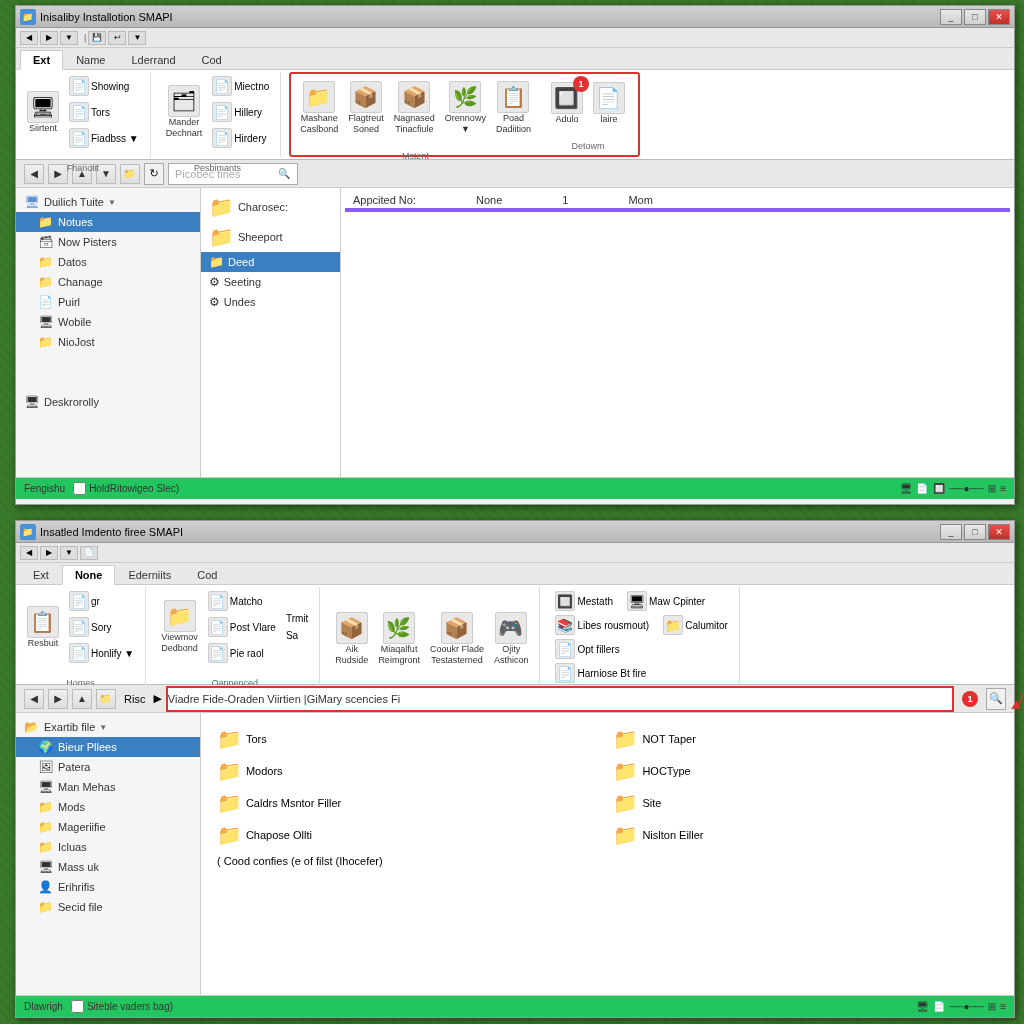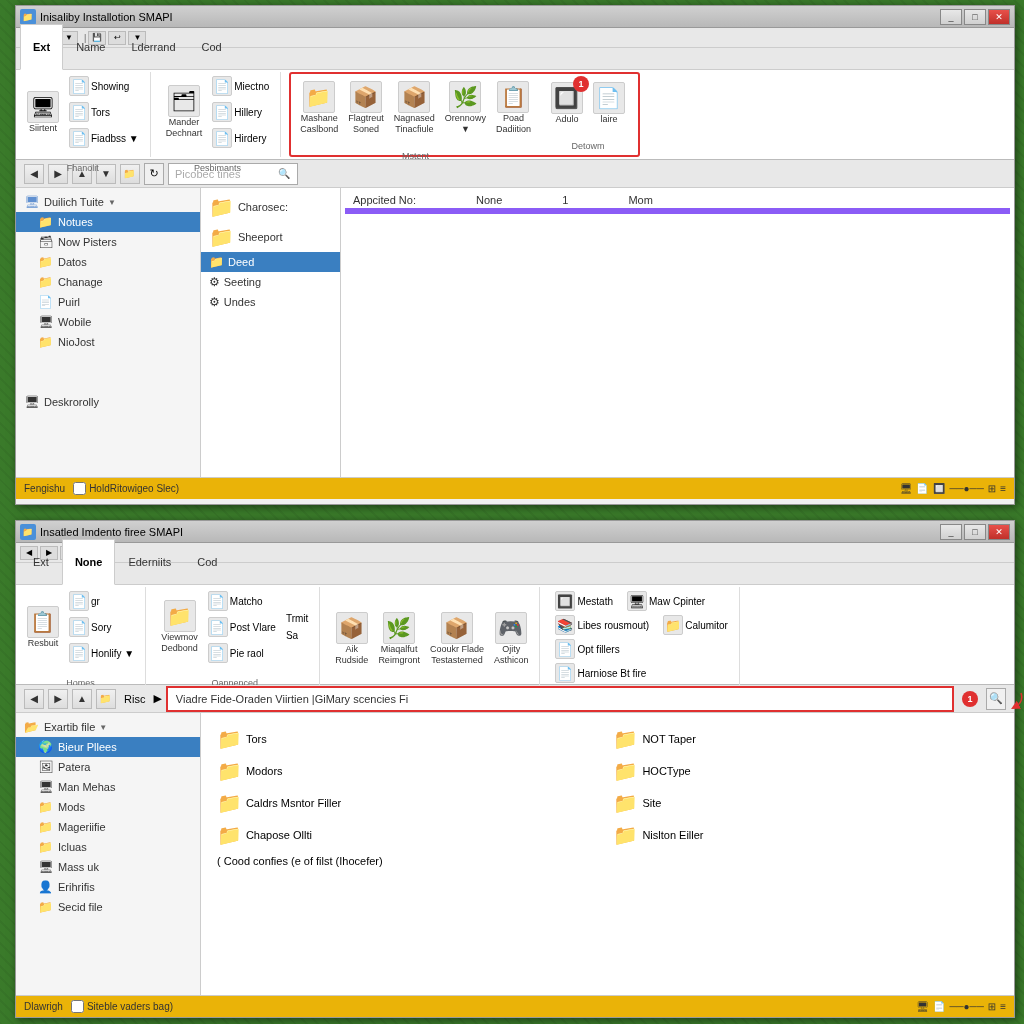--- a/index.html
+++ b/index.html
@@ -134,21 +134,21 @@
     .ribbon-tabs {
       height: 22px;
       background: #e8e8e8;
       display: flex;
       align-items: flex-end;
       padding: 0 0 0 4px;
       border-bottom: 1px solid #ccc;
     }
 
     .ribbon-tab {
-      padding: 16px 12px;
+      padding: 3px 12px;
       font-size: 11px;
       cursor: pointer;
       border: 1px solid transparent;
       border-bottom: none;
       background: transparent;
       color: #333;
     }
 
     .ribbon-tab.active {
       background: #fff;
@@ -331,31 +331,31 @@
     
     .content-panel {
       flex: 1;
       background: #fff;
       overflow-y: auto;
       padding: 4px;
     }
 
     .content-header {
       display: flex;
-      border-bottom: 6px solid #8b5cf6;
+      border-bottom: 4px solid #8b5cf6;
       padding: 2px 8px;
       font-size: 11px;
       color: #333;
       gap: 60px;
     }
 
     
     .status-bar {
       height: 22px;
-      background: #eab308;
+      background: #22c55e;
       border-top: 1px solid #ccc;
       display: flex;
       align-items: center;
       padding: 0 8px;
       font-size: 10px;
       color: #333;
       gap: 8px;
     }
 
     .status-checkbox {
@@ -841,21 +841,21 @@
   </div>
 
   <div class="nav-bar" style="position:relative;">
     <div class="nav-arrow">◀</div>
     <div class="nav-arrow">▶</div>
     <div class="nav-arrow">▲</div>
     <div class="nav-arrow">📁</div>
     <span style="font-size:11px;padding:0 4px;">Risc</span>
     <span style="font-size:11px;">▶</span>
 
-    <div style="flex:1; height:26px; background:#fff; border:2px solid #e03030; padding:0 8px; font-size:11px; display:flex; align-items:center; color:#333; position:relative;">
+    <div style="flex:1; height:26px; background:#fff; border:2px solid #e03030; padding:0 0; font-size:11px; display:flex; align-items:center; color:#333; position:relative;">
       <span>Viadre Fide-Oraden Viirtien |GiMary scencies Fi</span>
     </div>
 
     <div style="position:absolute; right:-10px; top:0; width:30px; height:40px; display:flex; align-items:center; justify-content:center;">
       <svg width="50" height="50" viewBox="0 0 50 50">
         <path d="M 45 5 Q 50 20 35 28" stroke="#e03030" stroke-width="2.5" fill="none" marker-end="url(#arr)"></path>
         <defs>
           <marker id="arr" markerWidth="6" markerHeight="6" refX="3" refY="3" orient="auto">
             <path d="M0,0 L6,3 L0,6 Z" fill="#e03030"></path>
           </marker>

